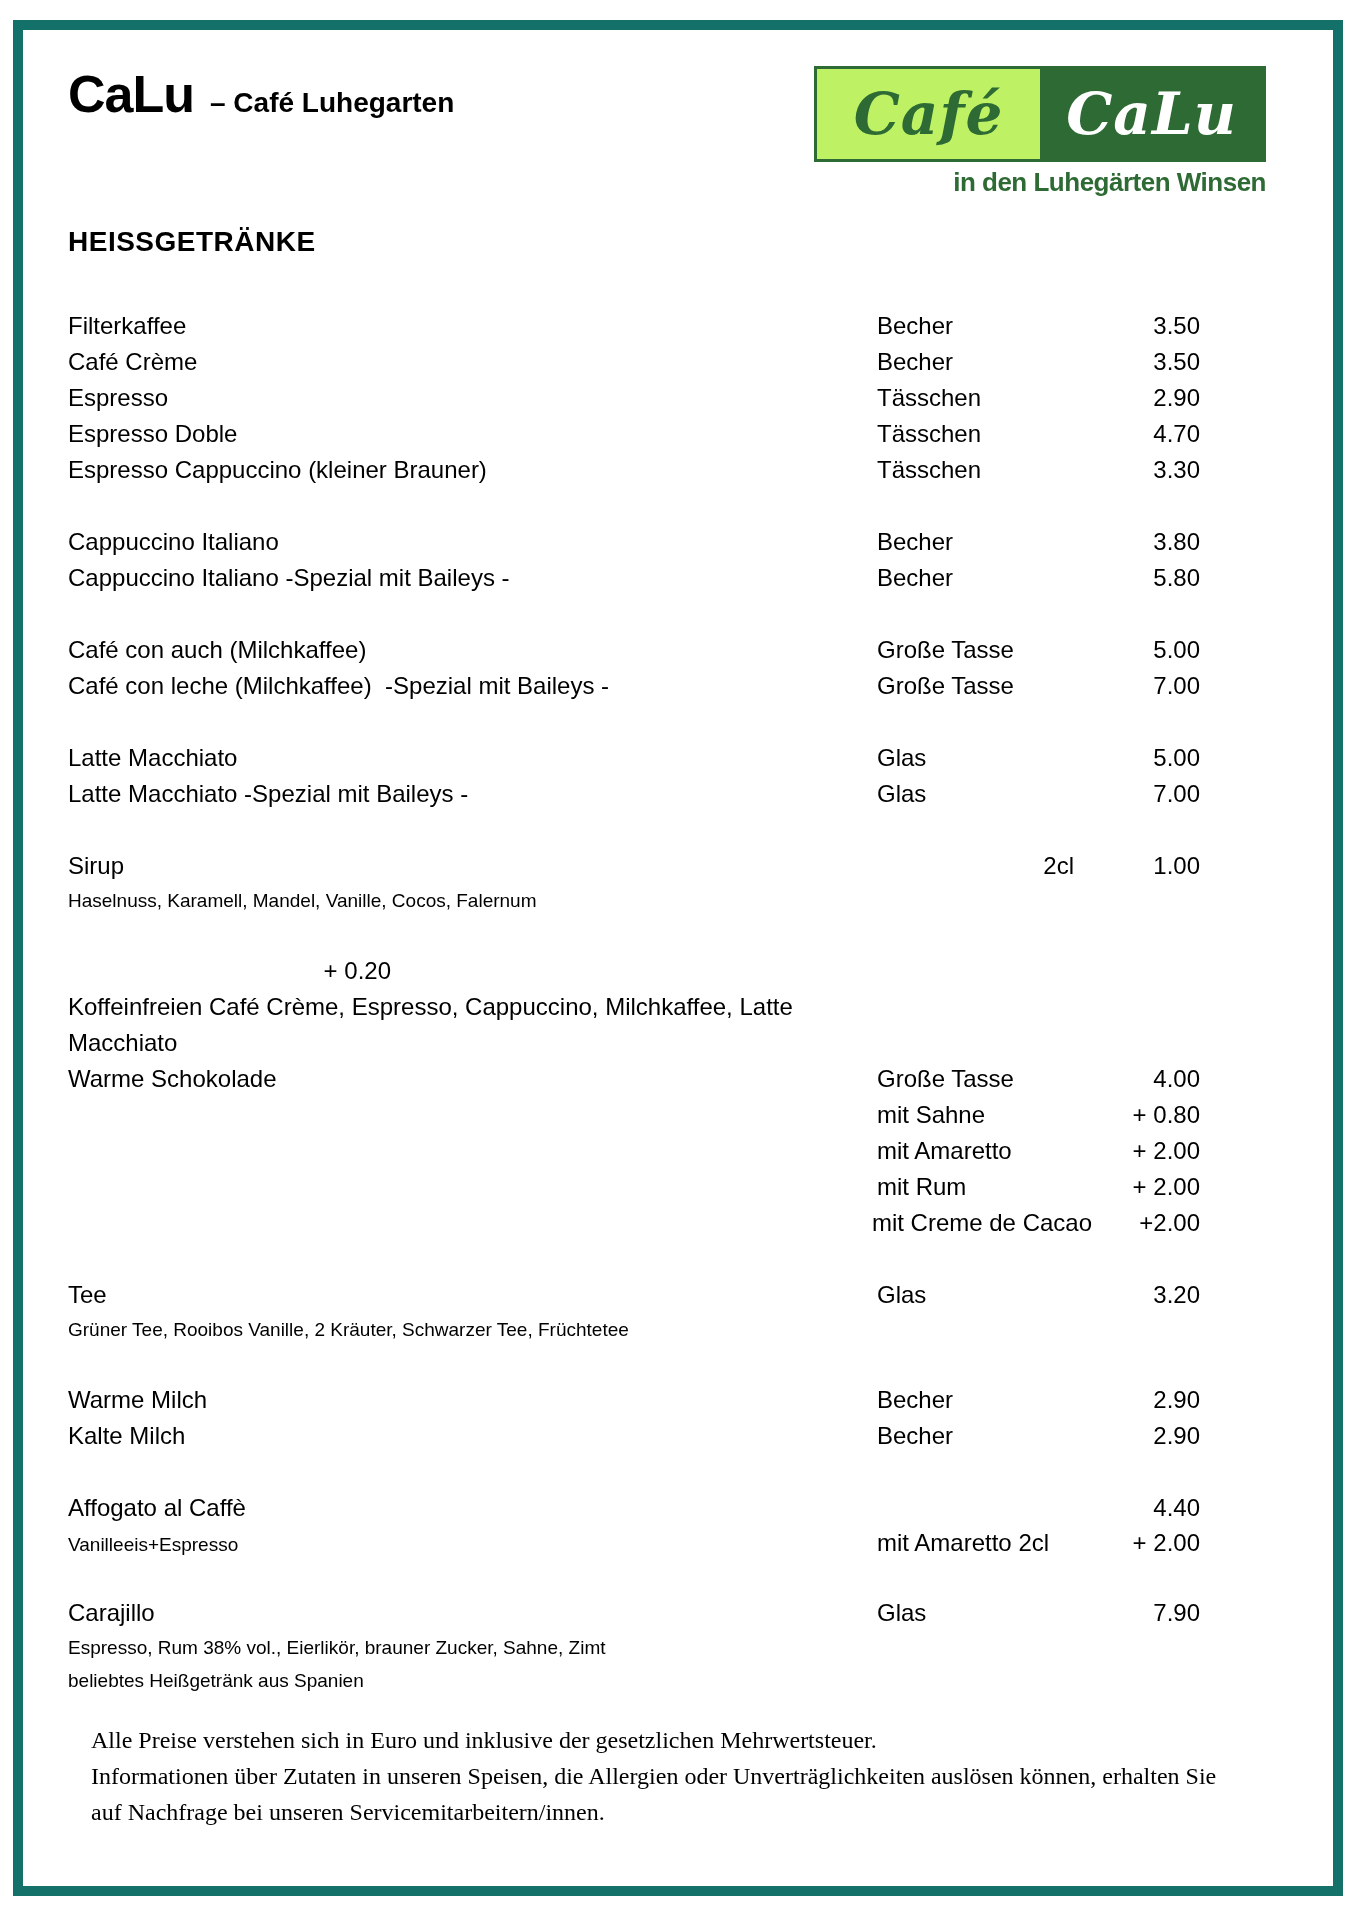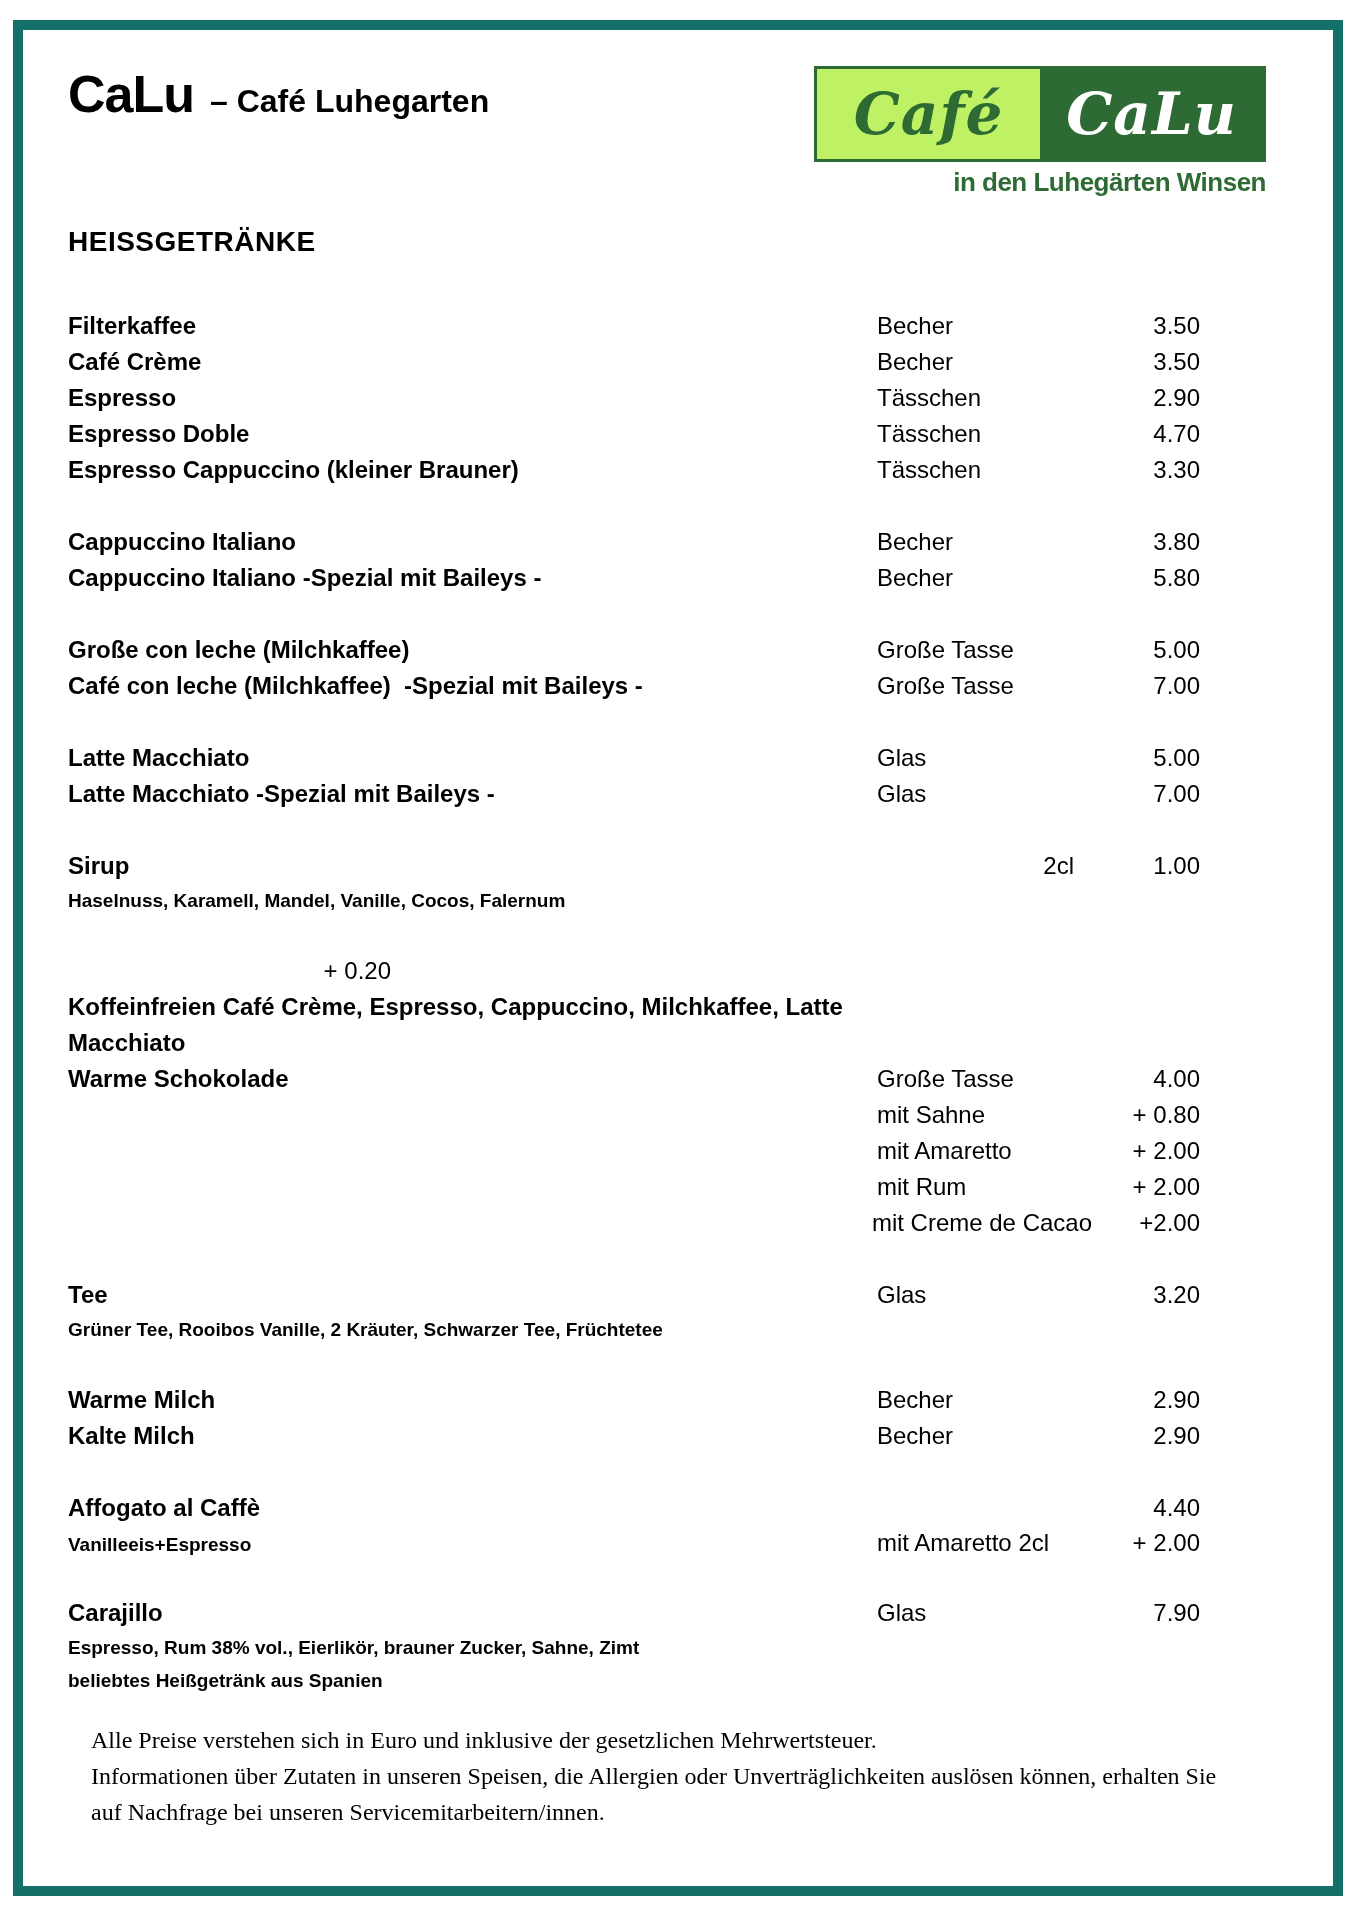--- a/index.html
+++ b/index.html
@@ -19,37 +19,37 @@
   }
   .content{
     position:absolute;
     left:23px;right:23px;top:30px;bottom:34px;
     padding:34px 43px 0 45px; 
     box-sizing:border-box;
   }
   .header{position:relative;height:130px;}
   .title-line{display:flex;align-items:baseline;gap:16px;}
   .brand{font-size:52px;font-weight:700;letter-spacing:-1px;line-height:60px;}
-  .brand-sub{font-size:32px;font-weight:700;}
+  .brand-sub{font-size:28px;font-weight:700;}
   
   .logo{position:absolute;top:2px;right:24px;width:452px;}
   .logo-box{display:flex;height:96px;border:3px solid var(--logo-green,#2e6b34);box-sizing:border-box;}
   .logo-cell{flex:1;display:flex;align-items:center;justify-content:center;
     font-family:"DejaVu Serif",serif;font-style:italic;font-weight:700;
     font-size:58px;letter-spacing:1px;}
   .logo-cell.left{background:#bef264;color:var(--logo-green,#2e6b34);}
   .logo-cell.right{background:var(--logo-green,#2e6b34);color:#fff;}
   .logo-tagline{margin-top:5px;text-align:right;color:var(--logo-green,#2e6b34);
     font-size:26px;font-weight:700;letter-spacing:-0.5px;}
   .section-heading{font-size:28px;font-weight:700;letter-spacing:0.5px;margin-top:32px;}
   
   .menu{margin-top:50px;padding-right:90px;}
   .group{margin-bottom:36px;}
   .row{display:flex;align-items:baseline;height:36px;font-size:24px;line-height:36px;}
-  .row .name{flex:1;white-space:pre-wrap;font-weight:bold;}
+  .row .name{flex:1;white-space:pre-wrap;}
   .row .unit{width:215px;flex:0 0 auto;}
   .row .unit.right{text-align:right;padding-right:18px;box-sizing:border-box;}
   .row .unit.wide{width:auto;min-width:215px;}
   .row .price{width:108px;flex:0 0 auto;text-align:right;}
   .row.small{height:33px;line-height:33px;}
   .row.small .name{font-size:19px;}
   
   .footer{
     position:absolute;left:68px;right:39px;bottom:56px;
     font-family:"Liberation Serif","DejaVu Serif",serif;
@@ -116,21 +116,21 @@
     <span class="price">3.80</span>
   </div>
           <div class="row">
     <span class="name">Cappuccino Italiano -Spezial mit Baileys -</span>
     <span class="unit">Becher</span>
     <span class="price">5.80</span>
   </div>
         </div>
         <div class="group">
           <div class="row">
-    <span class="name">Große con leche (Milchkaffee)</span>
+    <span class="name">Café con auch (Milchkaffee)</span>
     <span class="unit">Große Tasse</span>
     <span class="price">5.00</span>
   </div>
           <div class="row">
     <span class="name">Café con leche (Milchkaffee)  -Spezial mit Baileys -</span>
     <span class="unit">Große Tasse</span>
     <span class="price">7.00</span>
   </div>
         </div>
         <div class="group">

